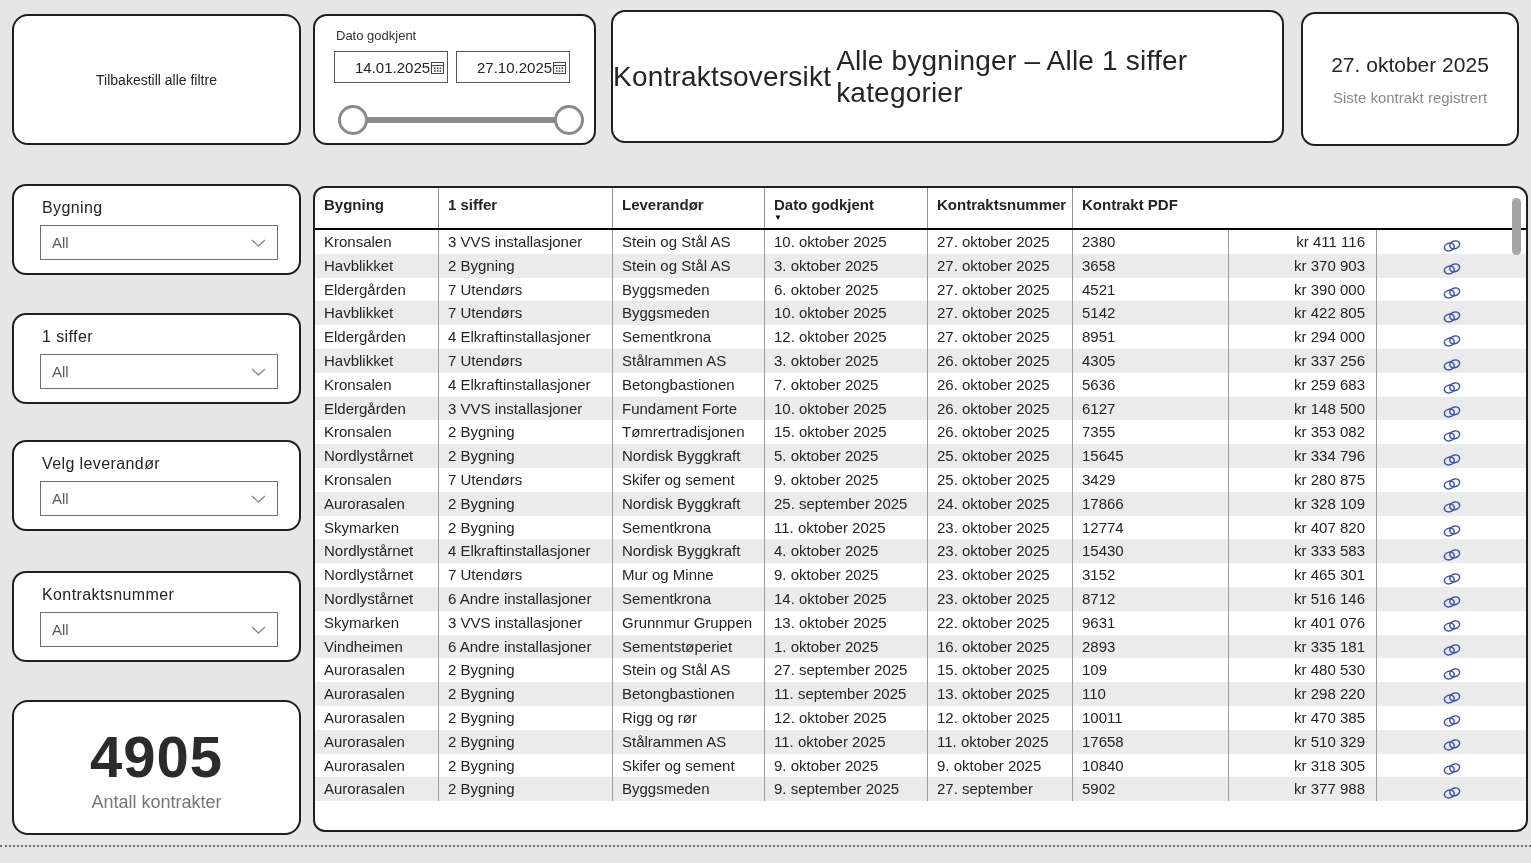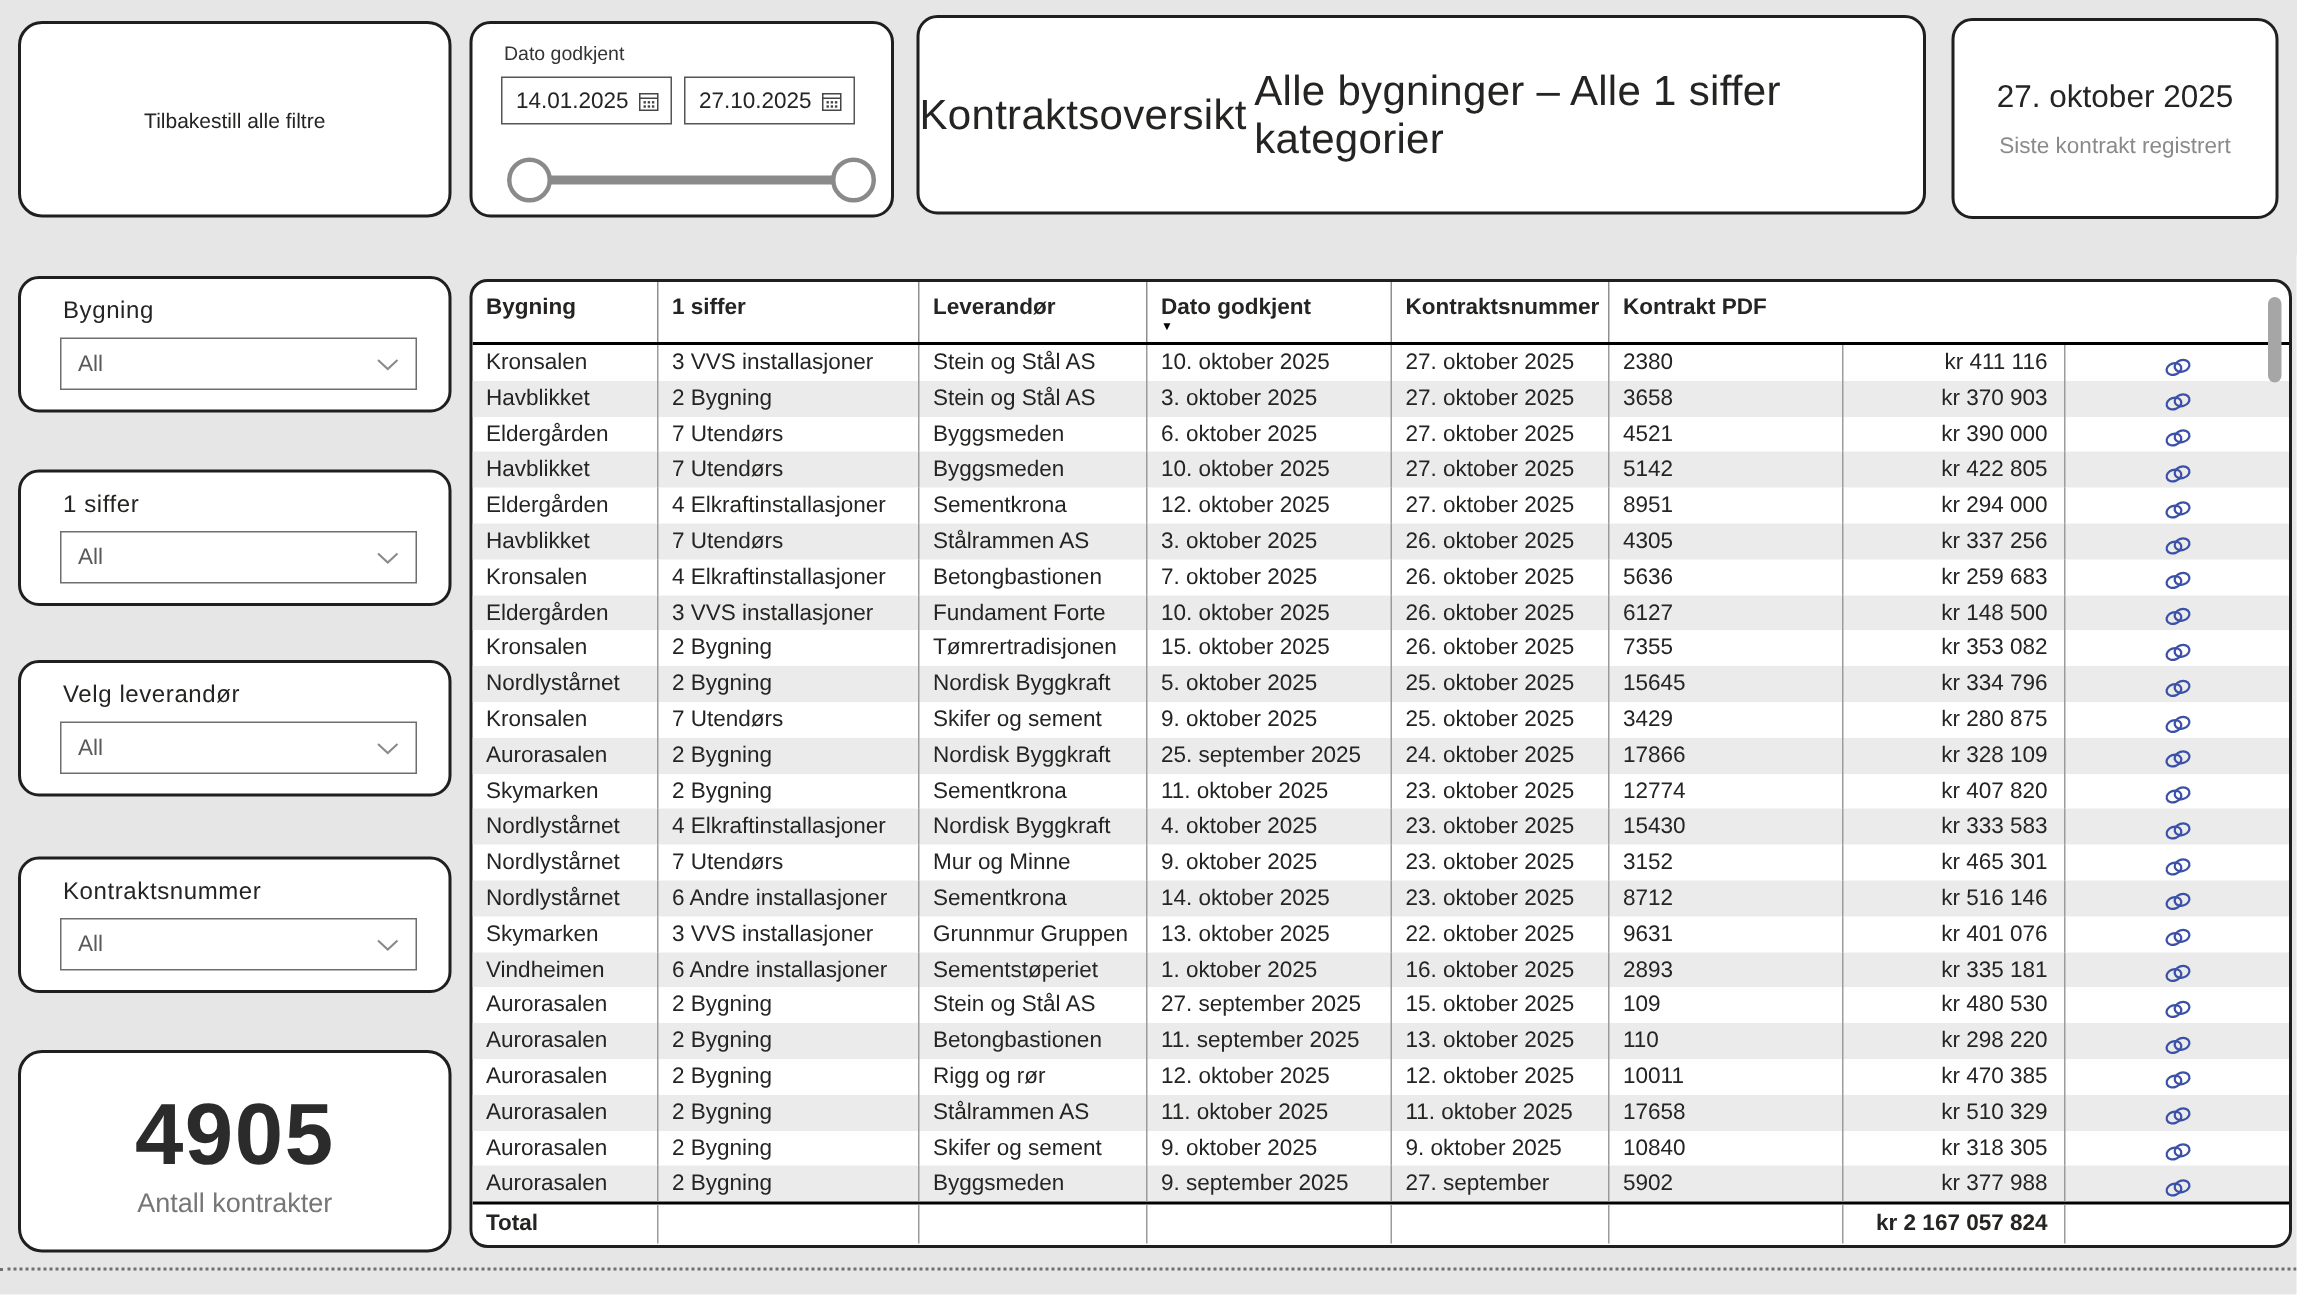--- a/index.html
+++ b/index.html
@@ -19,21 +19,21 @@
   }
 
   
   .reset-card { left:12px; top:14px; width:289px; height:131px;
     display:flex; align-items:center; justify-content:center;
     font-size:14px; cursor:pointer; }
   .slicer-card { left:313px; top:14px; width:283px; height:131px; border-radius:14px; }
   .slicer-title { position:absolute; left:21px; top:12px; font-size:13px; color:#333; }
   .date-input { position:absolute; top:35px; width:114px; height:32px;
     border:1px solid #555; background:#fff; display:flex; align-items:center;
-    padding:0 7px 0 9px; font-size:15px; }
+    padding:0 7px 0 20px; font-size:15px; }
   .date-input .dval { flex:1; }
   .date-input.start { left:19px; }
   .date-input.end { left:141px; }
   .slider-track { position:absolute; left:38px; top:101px; width:216px; height:6px;
     background:#8a8a8a; border-radius:3px; }
   .slider-handle { position:absolute; top:89px; width:30px; height:30px;
     border-radius:50%; background:#fff; border:3px solid #8a8a8a; }
   .slider-handle.left { left:23px; }
   .slider-handle.right { left:239px; }
 
@@ -507,27 +507,17 @@
         <div class="td c4">27. september</div>
         <div class="td c5">5902</div>
         <div class="td c6">kr 377 988</div>
         <div class="td c7"><svg class="link-icon" width="20" height="14" viewBox="0 0 20 14">
             <ellipse cx="7.3" cy="8" rx="5" ry="3.8" transform="rotate(-18 7.3 8)"></ellipse>
             <ellipse cx="12.7" cy="5.9" rx="5" ry="3.8" transform="rotate(-18 12.7 5.9)"></ellipse>
           </svg></div>
       </div>
     </div>
 
-  <div class="grid-row trow totalrow">
-    <div class="td c0">Total</div>
-    <div class="td c1"></div>
-    <div class="td c2"></div>
-    <div class="td c3"></div>
-    <div class="td c4"></div>
-    <div class="td c5"></div>
-    <div class="td c6">kr 2 167 057 824</div>
-    <div class="td c7"></div>
-  </div>
 
   <div class="scrollbar-thumb"></div>
 </div>
 
 <div class="page-divider"></div>
 
 </body></html>

